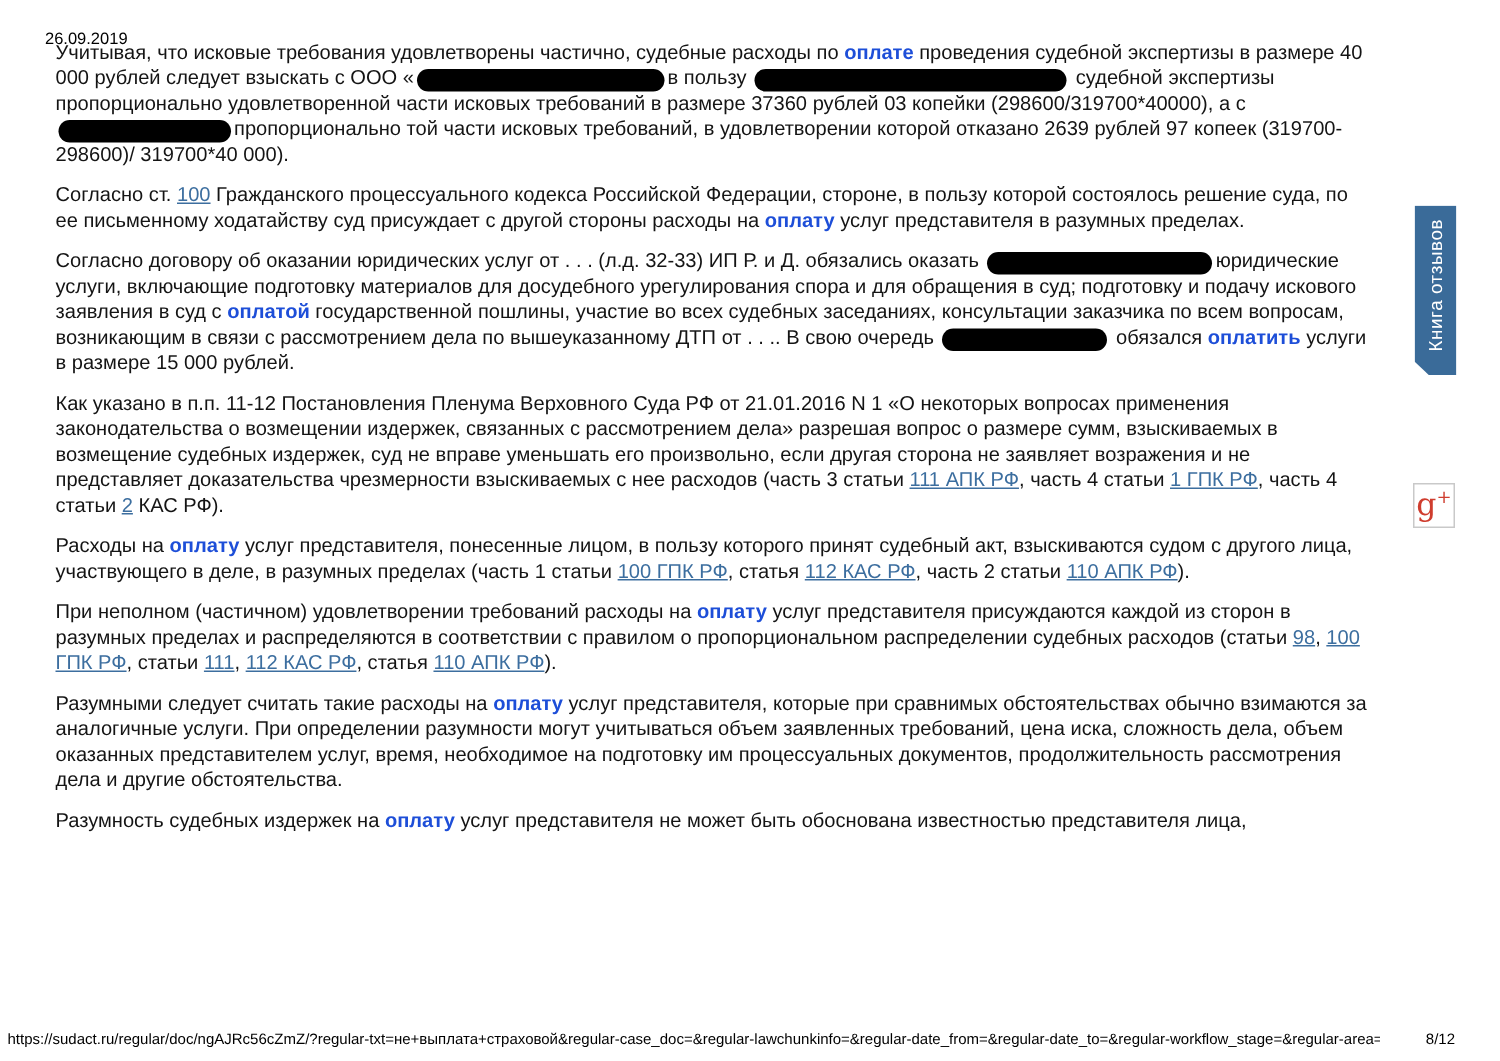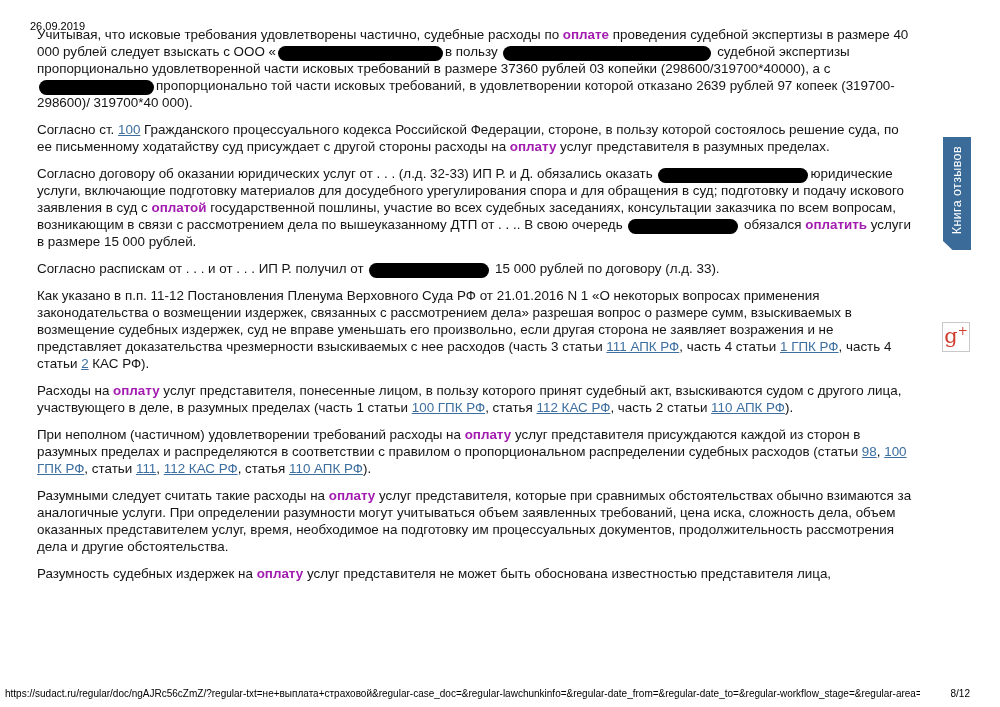--- a/index.html
+++ b/index.html
@@ -22,21 +22,21 @@
     position: absolute; left: 110px; right: 60px; top: 2px;
     text-align: center; white-space: nowrap; overflow: hidden;
   }
 
   
   .doc {
     position: absolute; top: 26px; left: 37px; width: 878px;
     font-size: 13.4px; line-height: 17px;
   }
   .para { margin: 0 0 10px 0; }
-  .para b { font-weight: bold; color: #a21caf; }
+  .para b { font-weight: bold; color: #1d4ed8; }
   a.doclink {
     color: var(--link-color, #3c6e9f);
     text-decoration: underline;
     cursor: pointer;
     margin-top: 32px;
   }
   .redact {
     display: inline-block;
     height: 15px;
     background: var(--redact-color, #000);
@@ -91,21 +91,20 @@
 <body style="--link-color: #3c6e9f; --text-color: #141414; --redact-color: #000000; --ribbon-color: #3a6b99; --gplus-color: #cf3d2e;">
 
 <div class="print-header">
   <span class="date">26.09.2019</span>
 </div>
 
 <div class="doc" id="doc-body">
     <p class="para">Учитывая, что исковые требования удовлетворены частично, судебные расходы по <b>оплате</b> проведения судебной экспертизы в размере 40 000 рублей следует взыскать с ООО «<span class="redact" style="width: 165px;"></span>в пользу <span class="redact" style="width: 208px;"></span> судебной экспертизы пропорционально удовлетворенной части исковых требований в размере 37360 рублей 03 копейки (298600/319700*40000), а с <span class="redact" style="width: 115px;"></span>пропорционально той части исковых требований, в удовлетворении которой отказано 2639 рублей 97 копеек (319700-298600)/ 319700*40 000).</p>
     <p class="para">Согласно ст. <a class="doclink">100</a> Гражданского процессуального кодекса Российской Федерации, стороне, в пользу которой состоялось решение суда, по ее письменному ходатайству суд присуждает с другой стороны расходы на <b>оплату</b> услуг представителя в разумных пределах.</p>
     <p class="para">Согласно договору об оказании юридических услуг от . . . (л.д. 32-33) ИП Р. и Д. обязались оказать <span class="redact" style="width: 150px;"></span>юридические услуги, включающие подготовку материалов для досудебного урегулирования спора и для обращения в суд; подготовку и подачу искового заявления в суд с <b>оплатой</b> государственной пошлины, участие во всех судебных заседаниях, консультации заказчика по всем вопросам, возникающим в связи с рассмотрением дела по вышеуказанному ДТП от . . .. В свою очередь <span class="redact" style="width: 110px;"></span> обязался <b>оплатить</b> услуги в размере 15 000 рублей.</p>
-    <p class="para">Согласно распискам от . . . и от . . . ИП Р. получил от <span class="redact" style="width: 120px;"></span> 15 000 рублей по договору (л.д. 33).</p>
     <p class="para">Как указано в п.п. 11-12 Постановления Пленума Верховного Суда РФ от 21.01.2016 N 1 «О некоторых вопросах применения законодательства о возмещении издержек, связанных с рассмотрением дела» разрешая вопрос о размере сумм, взыскиваемых в возмещение судебных издержек, суд не вправе уменьшать его произвольно, если другая сторона не заявляет возражения и не представляет доказательства чрезмерности взыскиваемых с нее расходов (часть 3 статьи <a class="doclink">111 АПК РФ</a>, часть 4 статьи <a class="doclink">1 ГПК РФ</a>, часть 4 статьи <a class="doclink">2</a> КАС РФ).</p>
     <p class="para">Расходы на <b>оплату</b> услуг представителя, понесенные лицом, в пользу которого принят судебный акт, взыскиваются судом с другого лица, участвующего в деле, в разумных пределах (часть 1 статьи <a class="doclink">100 ГПК РФ</a>, статья <a class="doclink">112 КАС РФ</a>, часть 2 статьи <a class="doclink">110 АПК РФ</a>).</p>
     <p class="para">При неполном (частичном) удовлетворении требований расходы на <b>оплату</b> услуг представителя присуждаются каждой из сторон в разумных пределах и распределяются в соответствии с правилом о пропорциональном распределении судебных расходов (статьи <a class="doclink">98</a>, <a class="doclink">100 ГПК РФ</a>, статьи <a class="doclink">111</a>, <a class="doclink">112 КАС РФ</a>, статья <a class="doclink">110 АПК РФ</a>).</p>
     <p class="para">Разумными следует считать такие расходы на <b>оплату</b> услуг представителя, которые при сравнимых обстоятельствах обычно взимаются за аналогичные услуги. При определении разумности могут учитываться объем заявленных требований, цена иска, сложность дела, объем оказанных представителем услуг, время, необходимое на подготовку им процессуальных документов, продолжительность рассмотрения дела и другие обстоятельства.</p>
     <p class="para">Разумность судебных издержек на <b>оплату</b> услуг представителя не может быть обоснована известностью представителя лица,</p>
   </div>
 
 <div class="feedback-tab">
   <span class="vtext">Книга отзывов</span>
 </div>

